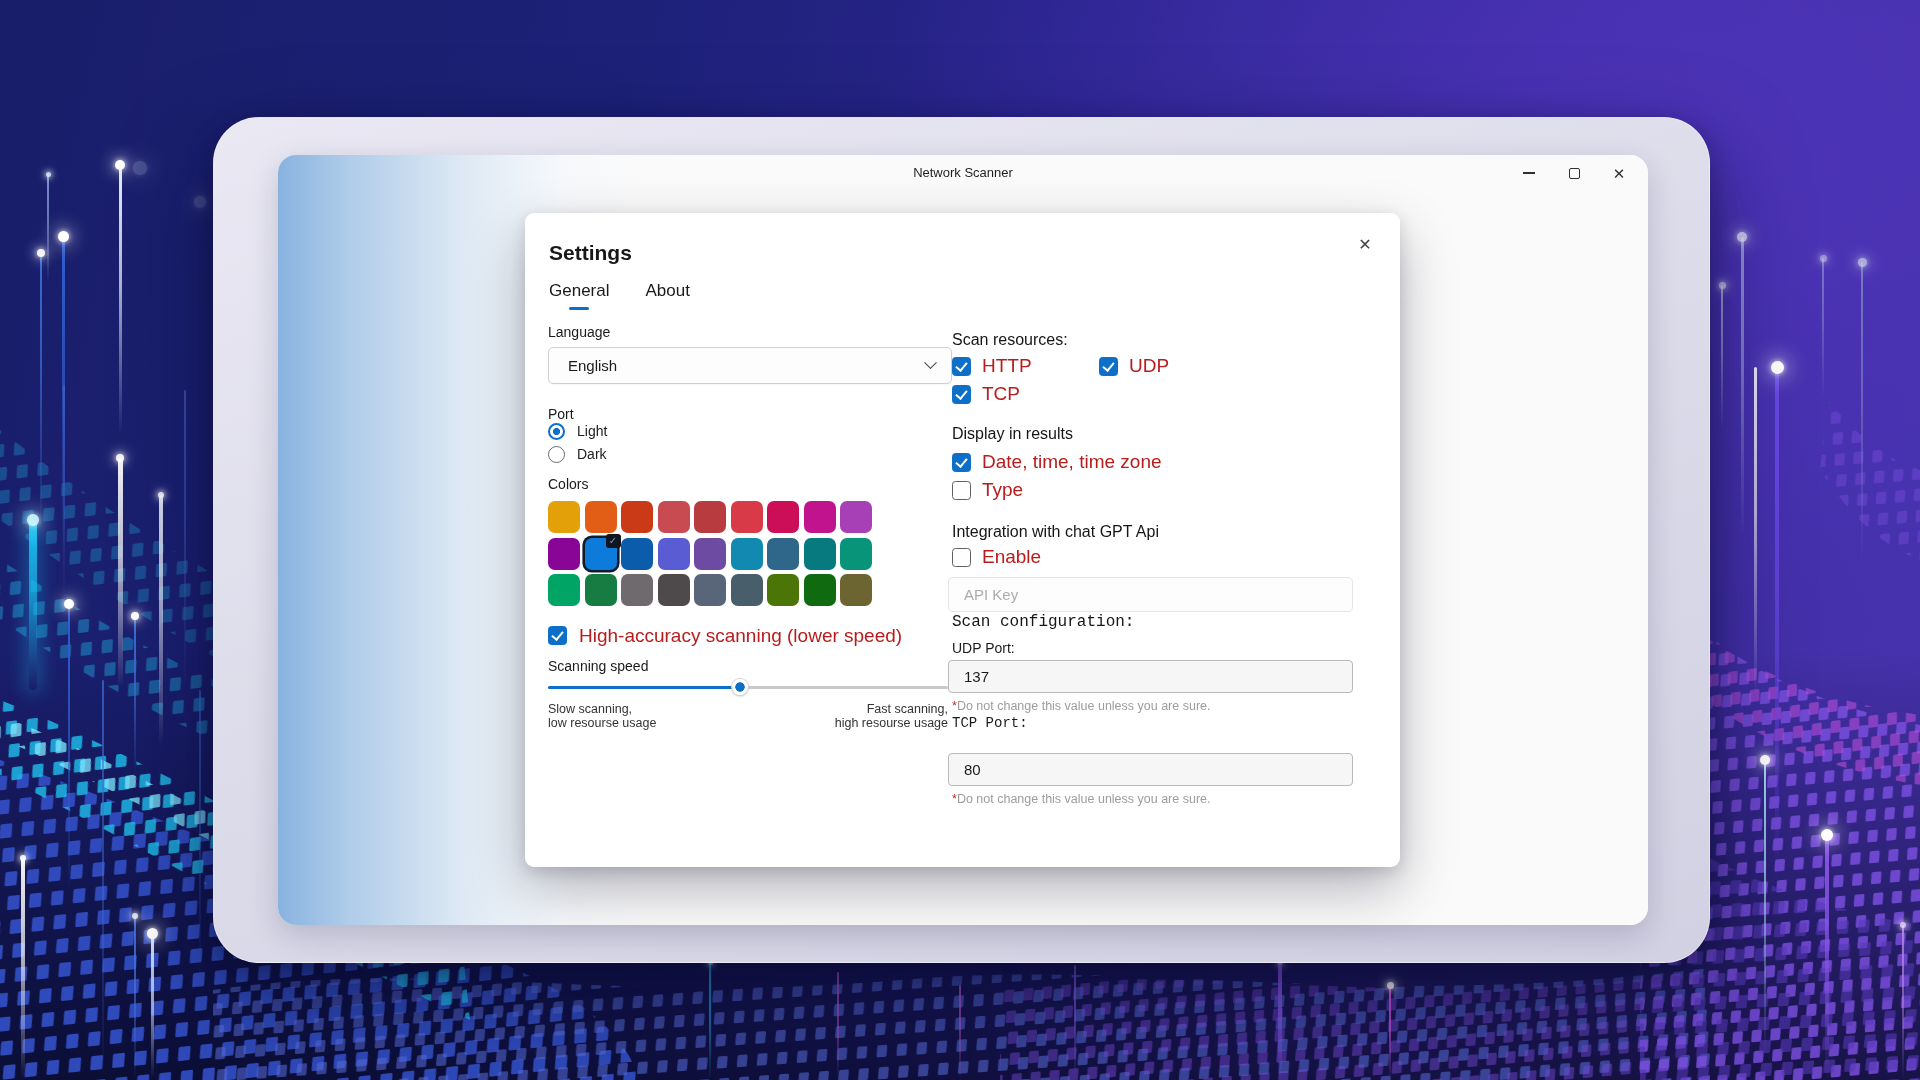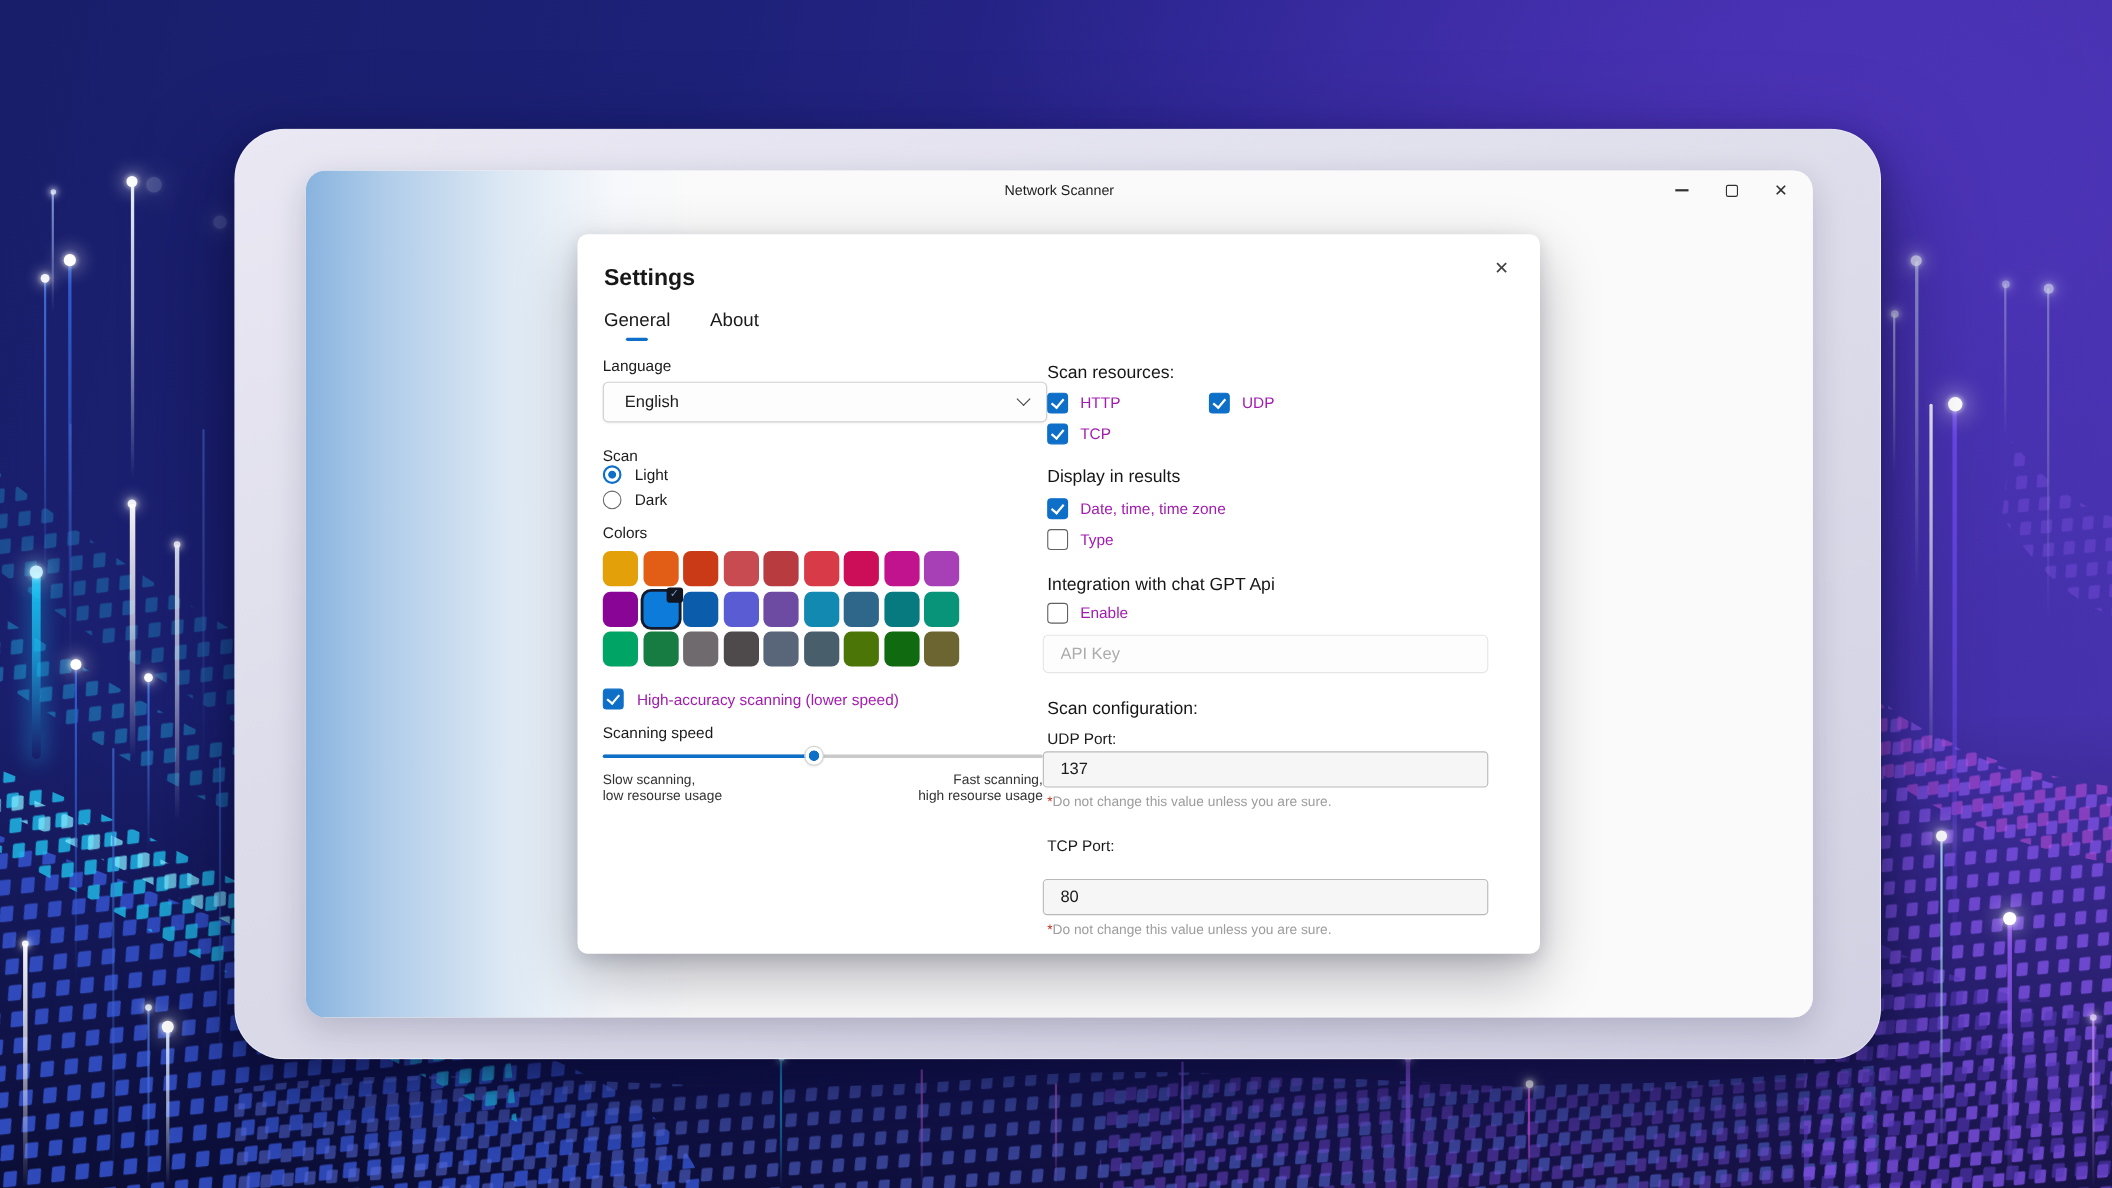--- a/index.html
+++ b/index.html
@@ -84,42 +84,42 @@
   .sw-badge { position:absolute; top:-4px; right:-4px; width:15px; height:14px; background:#10151F;
     border-radius:3px; color:#7D9BC0; font-size:10px; line-height:14px; text-align:center; }
 
   .cb { width:19px; height:19px; border-radius:3.5px; border:1.6px solid #616161; background:#fff;
     flex:none; display:flex; align-items:center; justify-content:center; }
   .cb.on { background:#0E6FC8; border-color:#0E6FC8; }
   .cb.on::after { content:''; width:5px; height:9px; border:solid #fff; border-width:0 2px 2px 0;
     transform:rotate(40deg); margin-bottom:2px; }
 
   .hacc-row { margin-top:20px; display:flex; align-items:center; gap:12px; height:19px; }
-  .cb-label { font-size:14px; color:#a21caf; }
+  .cb-label { font-size:19px; color:#b91c1c; }
 
   .speed-label { margin-top:12px; }
   .slider { margin-top:4px; position:relative; height:16px; width:400px; }
   .slider-track { position:absolute; left:0; right:0; top:7px; height:2.5px; border-radius:2px; background:#C9C9C9; }
   .slider-fill  { position:absolute; left:0; top:7px; height:2.5px; border-radius:2px; background:#0E6FC8; }
   .slider-thumb { position:absolute; top:8px; width:16px; height:16px; border-radius:50%;
     transform:translate(-50%,-50%);
     background:radial-gradient(circle, #0E6FC8 0 4.4px, #FFFFFF 5px 100%);
     box-shadow:0 0 0 1px #D2D2D2, 0 1px 3px rgba(0,0,0,.25); }
   .speed-captions { margin-top:7px; width:400px; display:flex; justify-content:space-between; }
   .speed-cap { font-size:12.5px; line-height:14px; color:#333333; }
   .speed-cap.right { text-align:right; }
 
   .sec-heading { font-size:16px; color:#161616; height:20px; line-height:20px; }
   .cb-grid-row { display:flex; align-items:center; height:20px; }
   .cb-cell { display:flex; align-items:center; gap:11px; }
   .cb-cell.c2 { position:absolute; left:147px; }
   .rel { position:relative; }
 
   .mt6{margin-top:6px;} .mt8{margin-top:8px;} .mt10{margin-top:10px;} .mt20{margin-top:20px;}
-  .mt22{margin-top:22px;} .mt23{margin-top:23px;} .mt5{margin-top:5px;} .mt2{margin-top:2px;} .mt4{margin-top:20px;}
+  .mt22{margin-top:22px;} .mt23{font-family:Liberation Mono, monospace;} .mt5{margin-top:5px;} .mt2{margin-top:2px;} .mt4{margin-top:20px;}
 
   .text-input { display:block; width:405px; margin-left:-4px; height:33px; background:#F6F6F6;
     border:1px solid #B9B9B9; border-radius:4px; padding:0 15px; font-size:15px; color:#1B1B1B;
     font-family:"Liberation Sans", sans-serif; outline:none; }
   .api-input { height:35px; background:#FDFDFD; border:1px solid #E5E5E5; border-radius:5px; }
   .api-input::placeholder { color:#ACACAC; }
   .note { margin-top:6px; font-size:12.5px; color:#9D9D9D; height:16px; }
   .note .star { color:#C42B1C; }
   .port-label { font-size:14px; color:#1B1B1B; height:18px; }
 </style>
@@ -264,21 +264,21 @@
     </div>
   </div>
 
   <div class="col-left">
     <div class="field-label">Language</div>
     <div class="dropdown">
       <span class="dropdown-value">English</span>
       <span class="chev"></span>
     </div>
 
-    <div class="field-label mode-label">Scan</div>
+    <div class="field-label mode-label">Port</div>
     <div class="radio-row">
       <span class="radio sel"></span>
       <span class="radio-label">Light</span>
     </div>
     <div class="radio-row">
       <span class="radio"></span>
       <span class="radio-label">Dark</span>
     </div>
 
     <div class="field-label colors-label">Colors</div>

